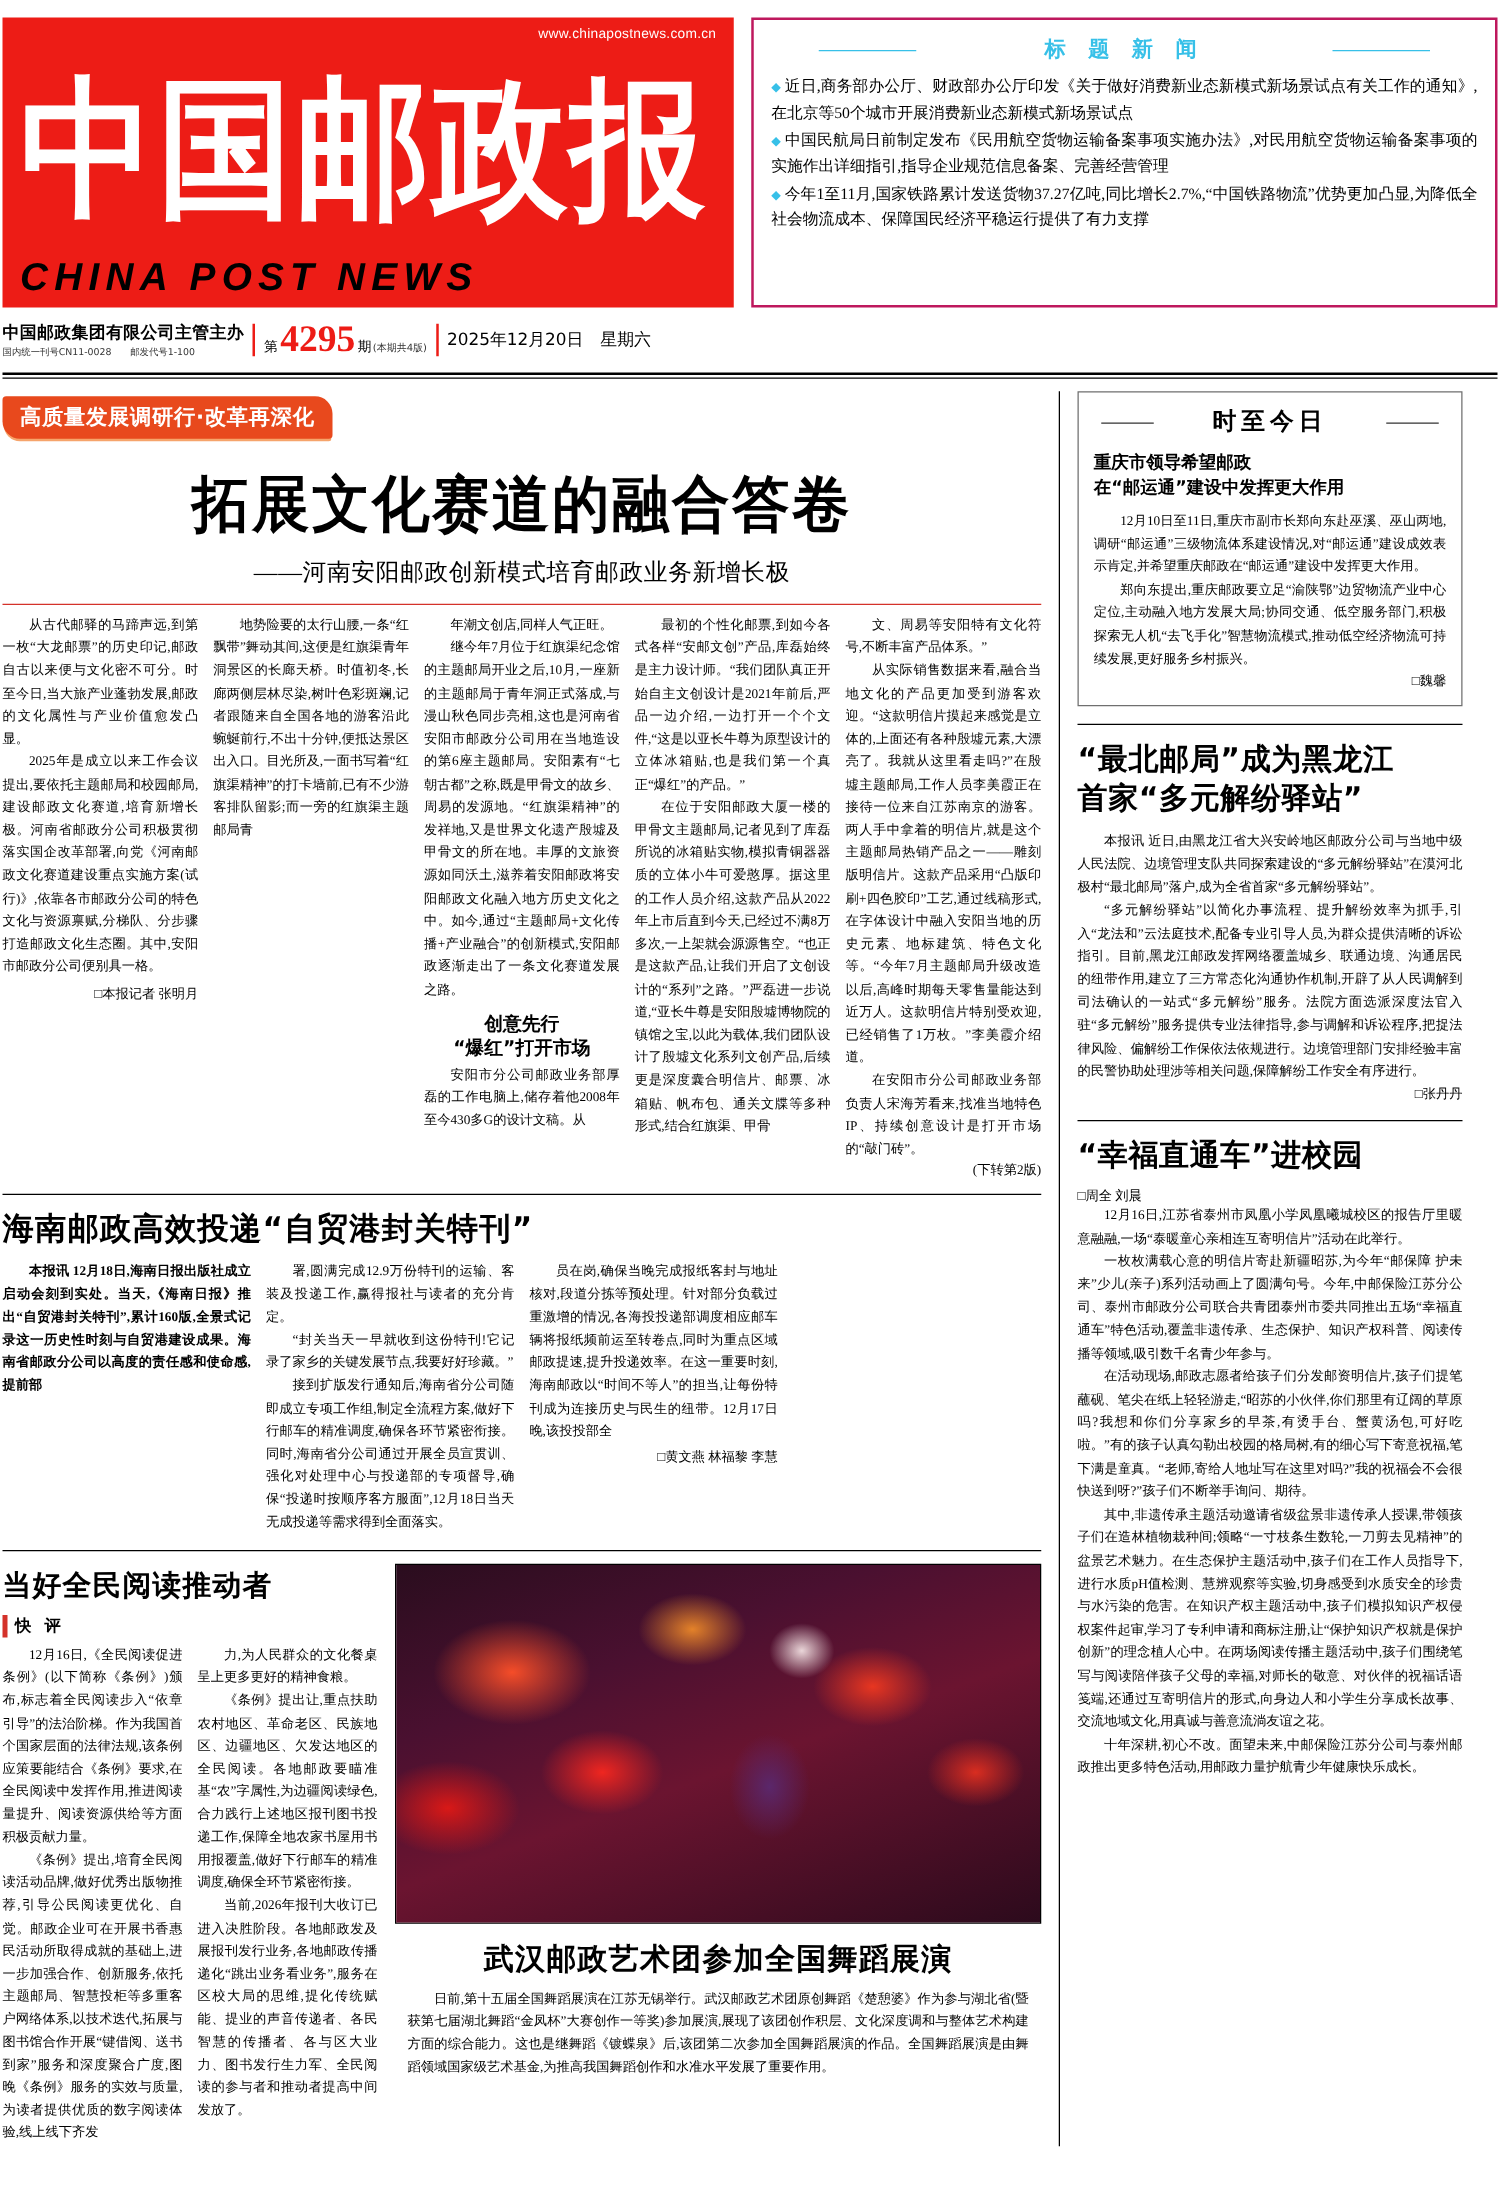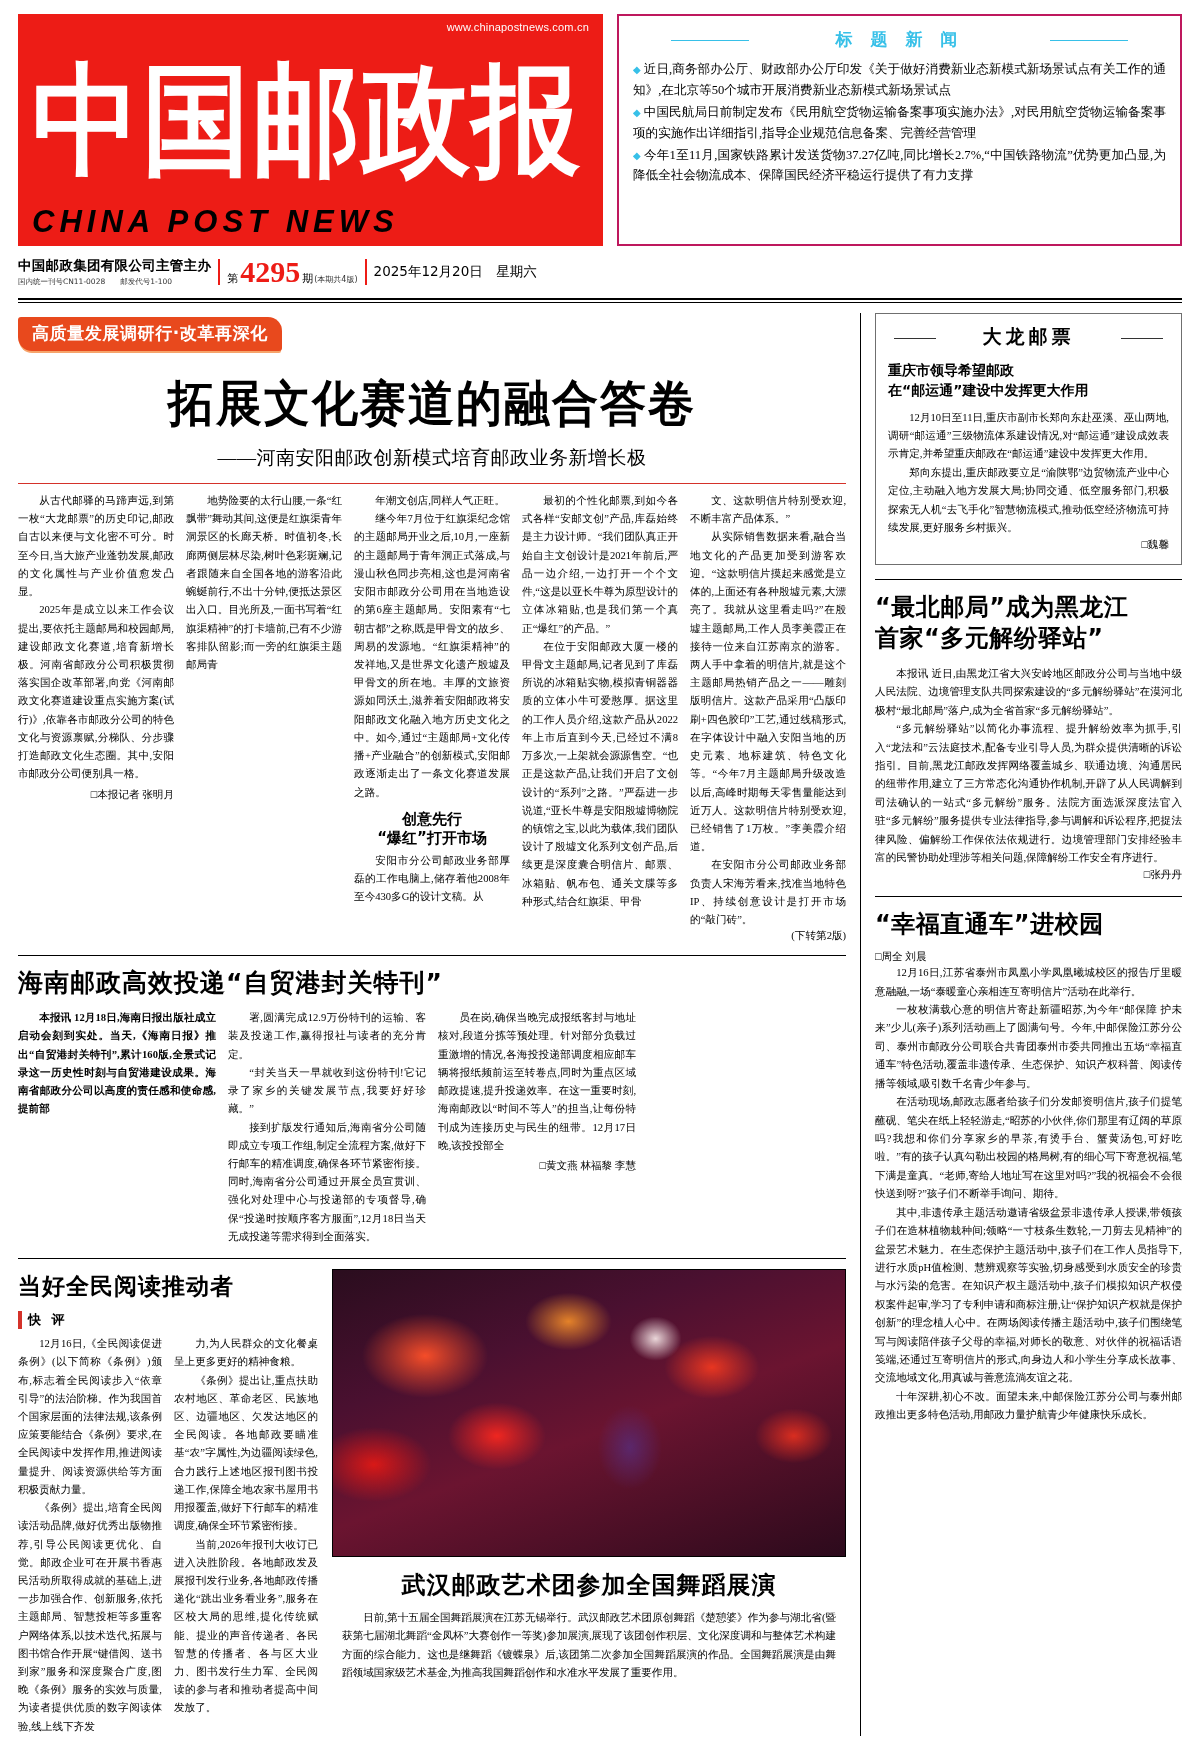--- a/index.html
+++ b/index.html
@@ -5,21 +5,21 @@
   * { box-sizing: border-box; }
   html, body { margin:0; padding:0; }
   body {
     width:1200px; height:1749px;
     background:#fff;
     font-family:"Liberation Serif","DejaVu Serif",serif;
     color:#000;
     position:relative;
     overflow:hidden;
   }
-  .page { width:1200px; height:1749px; padding:14px 18px; position:relative; }
+  .page { width:1200px; height:1749px; padding:14px 2px; position:relative; }
 
   
   .masthead { display:flex; gap:14px; align-items:flex-start; }
   .mast-left { width:585px; }
   .logo-box {
     background:#ed1c16; position:relative; height:232px;
     padding:8px 14px 6px 14px;
     display:flex; flex-direction:column; justify-content:flex-end;
   }
   .logo-url {
@@ -277,21 +277,21 @@
           </div>
         </div>
         <div class="c">
           <div class="bodytext">
             <p>最初的个性化邮票,到如今各式各样“安邮文创”产品,库磊始终是主力设计师。“我们团队真正开始自主文创设计是2021年前后,严品一边介绍,一边打开一个个文件,“这是以亚长牛尊为原型设计的立体冰箱贴,也是我们第一个真正“爆红”的产品。”</p>
             <p>在位于安阳邮政大厦一楼的甲骨文主题邮局,记者见到了库磊所说的冰箱贴实物,模拟青铜器器质的立体小牛可爱憨厚。据这里的工作人员介绍,这款产品从2022年上市后直到今天,已经过不满8万多次,一上架就会源源售空。“也正是这款产品,让我们开启了文创设计的“系列”之路。”严磊进一步说道,“亚长牛尊是安阳殷墟博物院的镇馆之宝,以此为载体,我们团队设计了殷墟文化系列文创产品,后续更是深度囊合明信片、邮票、冰箱贴、帆布包、通关文牒等多种形式,结合红旗渠、甲骨</p>
           </div>
         </div>
         <div class="c">
           <div class="bodytext">
-            <p>文、这款明信片特别受欢迎,不断丰富产品体系。”</p>
+            <p>文、周易等安阳特有文化符号,不断丰富产品体系。”</p>
             <p>从实际销售数据来看,融合当地文化的产品更加受到游客欢迎。“这款明信片摸起来感觉是立体的,上面还有各种殷墟元素,大漂亮了。我就从这里看走吗?”在殷墟主题邮局,工作人员李美霞正在接待一位来自江苏南京的游客。两人手中拿着的明信片,就是这个主题邮局热销产品之一——雕刻版明信片。这款产品采用“凸版印刷+四色胶印”工艺,通过线稿形式,在字体设计中融入安阳当地的历史元素、地标建筑、特色文化等。“今年7月主题邮局升级改造以后,高峰时期每天零售量能达到近万人。这款明信片特别受欢迎,已经销售了1万枚。”李美霞介绍道。</p>
             <p>在安阳市分公司邮政业务部负责人宋海芳看来,找准当地特色IP、持续创意设计是打开市场的“敲门砖”。</p>
           </div>
           <div class="cont">(下转第2版)</div>
         </div>
       </div>
 
       <div class="sep-line"></div>
 
       <div class="h2-title">海南邮政高效投递“自贸港封关特刊”</div>
@@ -352,21 +352,21 @@
             </div>
 
           </div>
         </div>
       </div>
     </div>
 
     <div class="col-side">
 
       <div class="side-box">
-        <div class="side-hd">大龙邮票</div>
+        <div class="side-hd">时至今日</div>
         <div class="side-title" style="white-space:pre-line">重庆市领导希望邮政
 在“邮运通”建设中发挥更大作用</div>
         <div class="side-body">
           <p>12月10日至11日,重庆市副市长郑向东赴巫溪、巫山两地,调研“邮运通”三级物流体系建设情况,对“邮运通”建设成效表示肯定,并希望重庆邮政在“邮运通”建设中发挥更大作用。</p>
           <p>郑向东提出,重庆邮政要立足“渝陕鄂”边贸物流产业中心定位,主动融入地方发展大局;协同交通、低空服务部门,积极探索无人机“去飞手化”智慧物流模式,推动低空经济物流可持续发展,更好服务乡村振兴。</p>
         </div>
         <div class="byline-r">□魏馨</div>
       </div>
 
       <div class="side-sep"></div>

